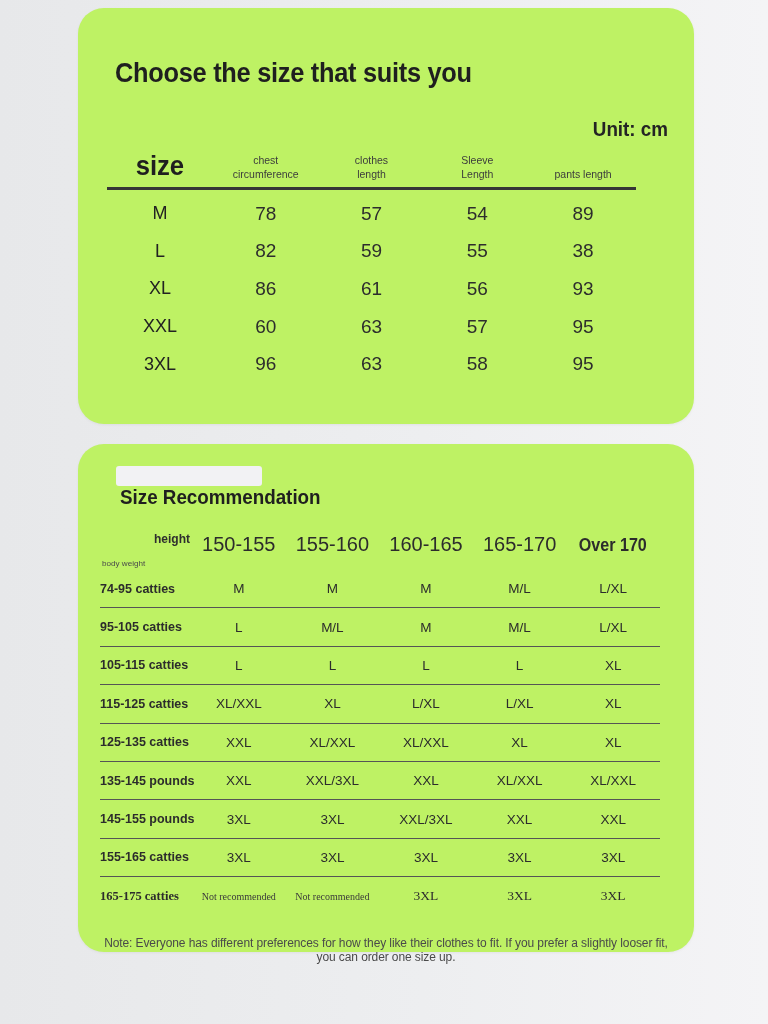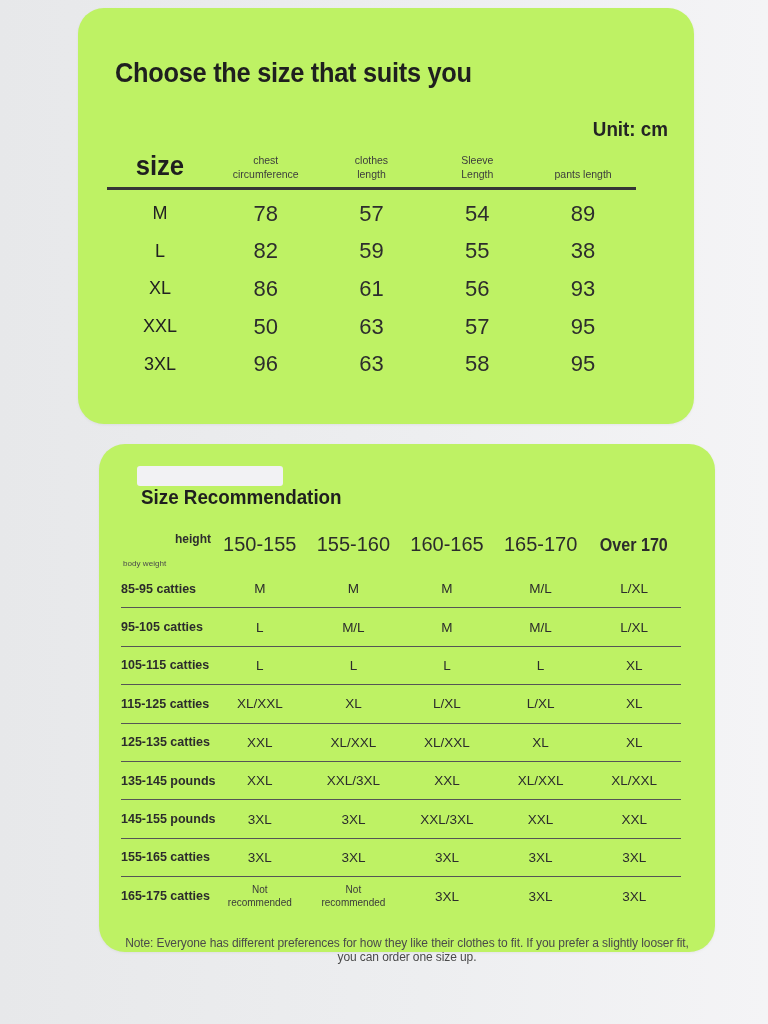--- a/index.html
+++ b/index.html
@@ -11,21 +11,21 @@
     overflow:hidden;
   }
   .stage { position:relative; width:768px; height:1024px; }
 
   .card {
     position:absolute; left:78px; width:616px;
     background:#bef264; border-radius:26px;
     box-shadow:0 1px 3px rgba(0,0,0,0.05);
   }
   .card-top    { top:8px;   height:416px; }
-  .card-bottom { top:444px; height:508px;margin-left:21px; }
+  .card-bottom { top:444px; height:508px; }
 
   
   .sc-title {
     position:absolute; left:37px; top:50px;
     font-size:27px; font-weight:700; color:#1f1f1f;
     letter-spacing:-0.3px; transform:scaleX(.94); transform-origin:left center;
     white-space:nowrap;
   }
   .sc-unit {
     position:absolute; right:26px; top:110px;
@@ -43,21 +43,21 @@
   .sc-head .hcell.size-col {
     font-size:27px; font-weight:700; color:#1f1f1f; padding-bottom:0;
     transform:scaleX(.95);
   }
   .sc-rule {
     position:absolute; left:29px; top:179px; width:529px; height:3px;
     background:#363636;
   }
   .sc-body { position:absolute; left:29px; top:187px; width:529px; }
   .trow { display:grid; grid-template-columns:repeat(5,1fr); height:37.6px; align-items:center; }
-  .trow .cell { text-align:center; font-size:22px; color:#2d2d2d; }
+  .trow .cell { text-align:center; font-size:19px; color:#2d2d2d; }
   .trow .size-cell { font-size:18px; color:#222; }
 
   
   .ghost {
     position:absolute; left:38px; top:22px; width:146px; height:20px;
     background:#f2f2f4; border-radius:3px;
   }
   .rec-title {
     position:absolute; left:42px; top:42px;
     font-size:20px; font-weight:700; color:#1f1f1f;
@@ -80,21 +80,21 @@
     text-align:center; font-size:20px; font-weight:400; color:#2c2c2c; padding-bottom:8px;
   }
   .rec-head .hc.over {
     font-size:17.5px; font-weight:700; transform:scaleX(.92); padding-bottom:6px;
   }
   .rrow {
     display:grid; grid-template-columns:92px repeat(5,1fr);
     height:38.4px; align-items:center;
     border-bottom:1.5px solid #555;
   }
-  .rrow:last-child { border-bottom:none; }
+  .rrow:last-child { border-bottom:none;font-family:Liberation Serif, serif; }
   .rrow .rlabel { font-size:12.5px; font-weight:600; color:#2c2c2c; white-space:nowrap; }
   .rrow.bold .rlabel { font-weight:700; }
   .rrow .rcell { text-align:center; font-size:13.5px; font-weight:500; color:#2c2c2c; }
   .rrow .rcell.small { font-size:10px; line-height:1.3; font-weight:400; color:#3a3a3a; padding:0 6px; }
   .rec-note {
     position:absolute; left:4%; width:92%; top:492px;
     text-align:center; font-size:12px; color:#4a4a4a; letter-spacing:-0.1px;
   }
 </style>
 </head>
@@ -138,21 +138,21 @@
   <div class="trow">
     <div class="cell size-cell">XL</div>
     <div class="cell">86</div>
     <div class="cell">61</div>
     <div class="cell">56</div>
     <div class="cell">93</div>
   </div>
 
   <div class="trow">
     <div class="cell size-cell">XXL</div>
-    <div class="cell">50</div>
+    <div class="cell">60</div>
     <div class="cell">63</div>
     <div class="cell">57</div>
     <div class="cell">95</div>
   </div>
 
   <div class="trow">
     <div class="cell size-cell">3XL</div>
     <div class="cell">96</div>
     <div class="cell">63</div>
     <div class="cell">58</div>
@@ -172,21 +172,21 @@
           <span class="c-bottom">body weight</span>
         </div>
         <div class="hc">150-155</div>
         <div class="hc">155-160</div>
         <div class="hc">160-165</div>
         <div class="hc">165-170</div>
         <div class="hc over">Over 170</div>
       </div>
       <div id="rec-rows">
   <div class="rrow">
-    <div class="rlabel">85-95 catties</div>
+    <div class="rlabel">74-95 catties</div>
     <div class="rcell">M</div>
     <div class="rcell">M</div>
     <div class="rcell">M</div>
     <div class="rcell">M/L</div>
     <div class="rcell">L/XL</div>
   </div>
 
   <div class="rrow">
     <div class="rlabel">95-105 catties</div>
     <div class="rcell">L</div>

